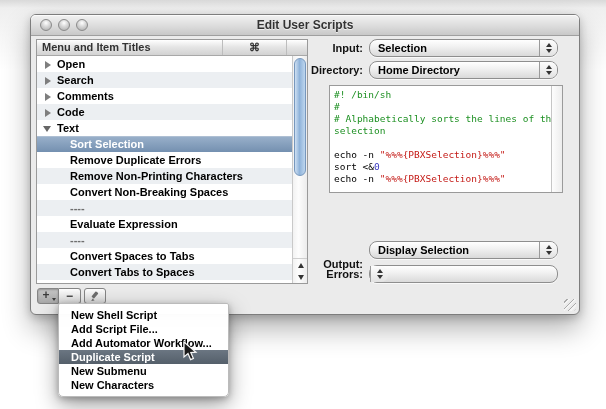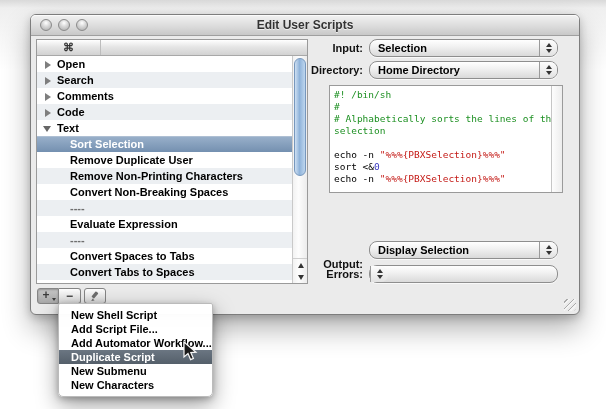--- a/index.html
+++ b/index.html
@@ -154,21 +154,21 @@
   
   .menu{
     position:absolute; left:58px; top:303px; min-width:152px;
     background:rgba(255,255,255,.98);
     border:1px solid #bbb; border-radius:2px 2px 5px 5px;
     box-shadow:0 8px 22px rgba(0,0,0,.38), 0 2px 6px rgba(0,0,0,.25);
     padding:4px 0; z-index:40;
   }
   .mitem{
     font-size:11px; font-weight:bold; color:#000;
-    line-height:14px; height:14px; padding:0 0 0 12px; white-space:nowrap;
+    line-height:14px; height:14px; padding:0 16px 0 12px; white-space:nowrap;
   }
   .mitem.hl{
     background:linear-gradient(#6b7682,#545f6a); color:#fff;
   }
 
   .cursor{position:absolute; left:183px; top:341px; z-index:60;}
 </style>
 </head>
 <body>
 
@@ -177,20 +177,21 @@
 
     <div class="titlebar">
       <span class="light l1"></span>
       <span class="light l2"></span>
       <span class="light l3"></span>
       <div class="title">Edit User Scripts</div>
     </div>
 
     <div class="listbox">
       <div class="listheader">
+        <div class="hcol c1">Menu and Item Titles</div>
         <div class="hcol c2">⌘</div>
         <div class="hcol c3"></div>
       </div>
       <div class="listbody">
         <div id="rows-container" style="margin-right:15px;">
             <div class="lrow">
               <span class="tri closed"></span>
               <span class="txt" style="left: 20px;">Open</span>
             </div>
             <div class="lrow stripe">
@@ -206,21 +207,21 @@
               <span class="txt" style="left: 20px;">Code</span>
             </div>
             <div class="lrow">
               <span class="tri open"></span>
               <span class="txt" style="left: 20px;">Text</span>
             </div>
             <div class="lrow selected">
               <span class="txt" style="left: 33px;">Sort Selection</span>
             </div>
             <div class="lrow">
-              <span class="txt" style="left: 33px;">Remove Duplicate User</span>
+              <span class="txt" style="left: 33px;">Remove Duplicate Errors</span>
             </div>
             <div class="lrow stripe">
               <span class="txt" style="left: 33px;">Remove Non-Printing Characters</span>
             </div>
             <div class="lrow">
               <span class="txt" style="left: 33px;">Convert Non-Breaking Spaces</span>
             </div>
             <div class="lrow stripe sep">
               <span class="txt" style="left: 33px;">----</span>
             </div>

